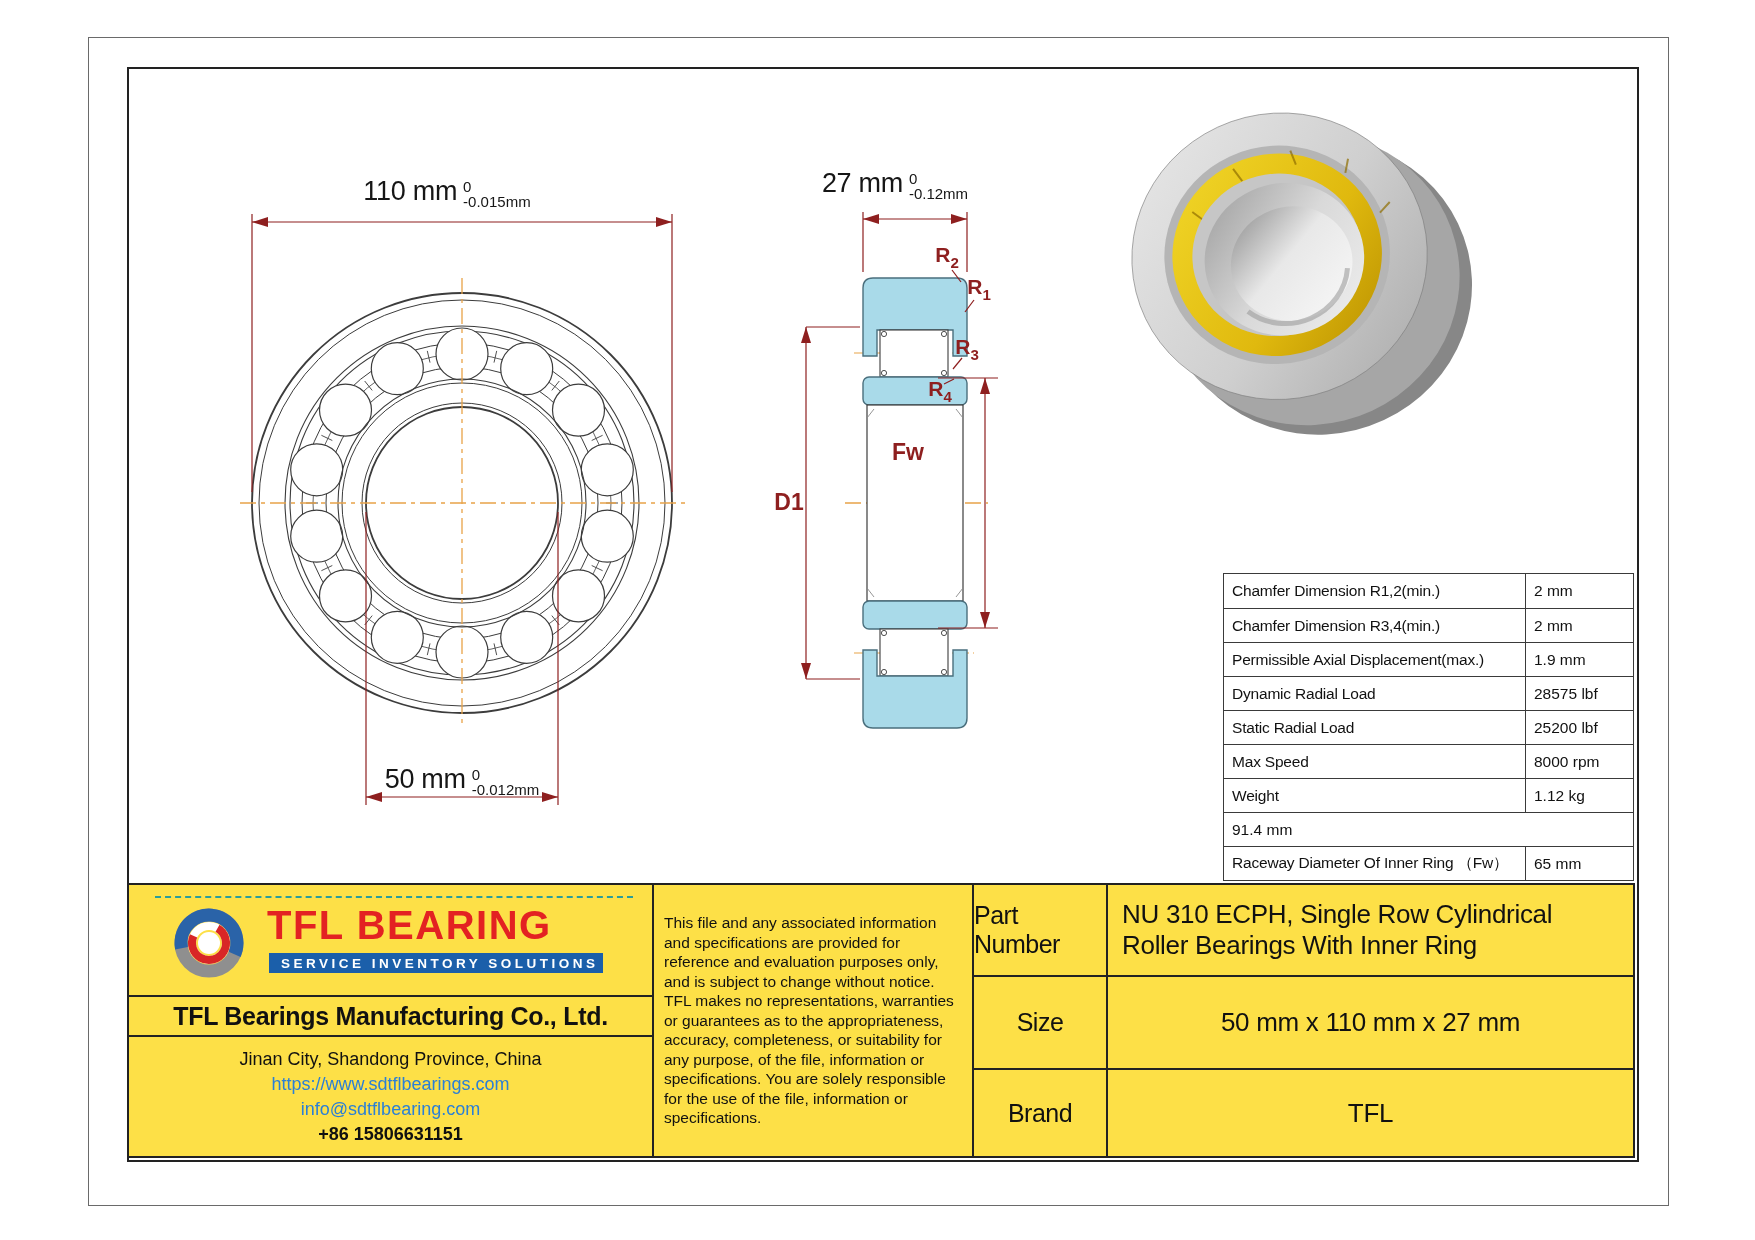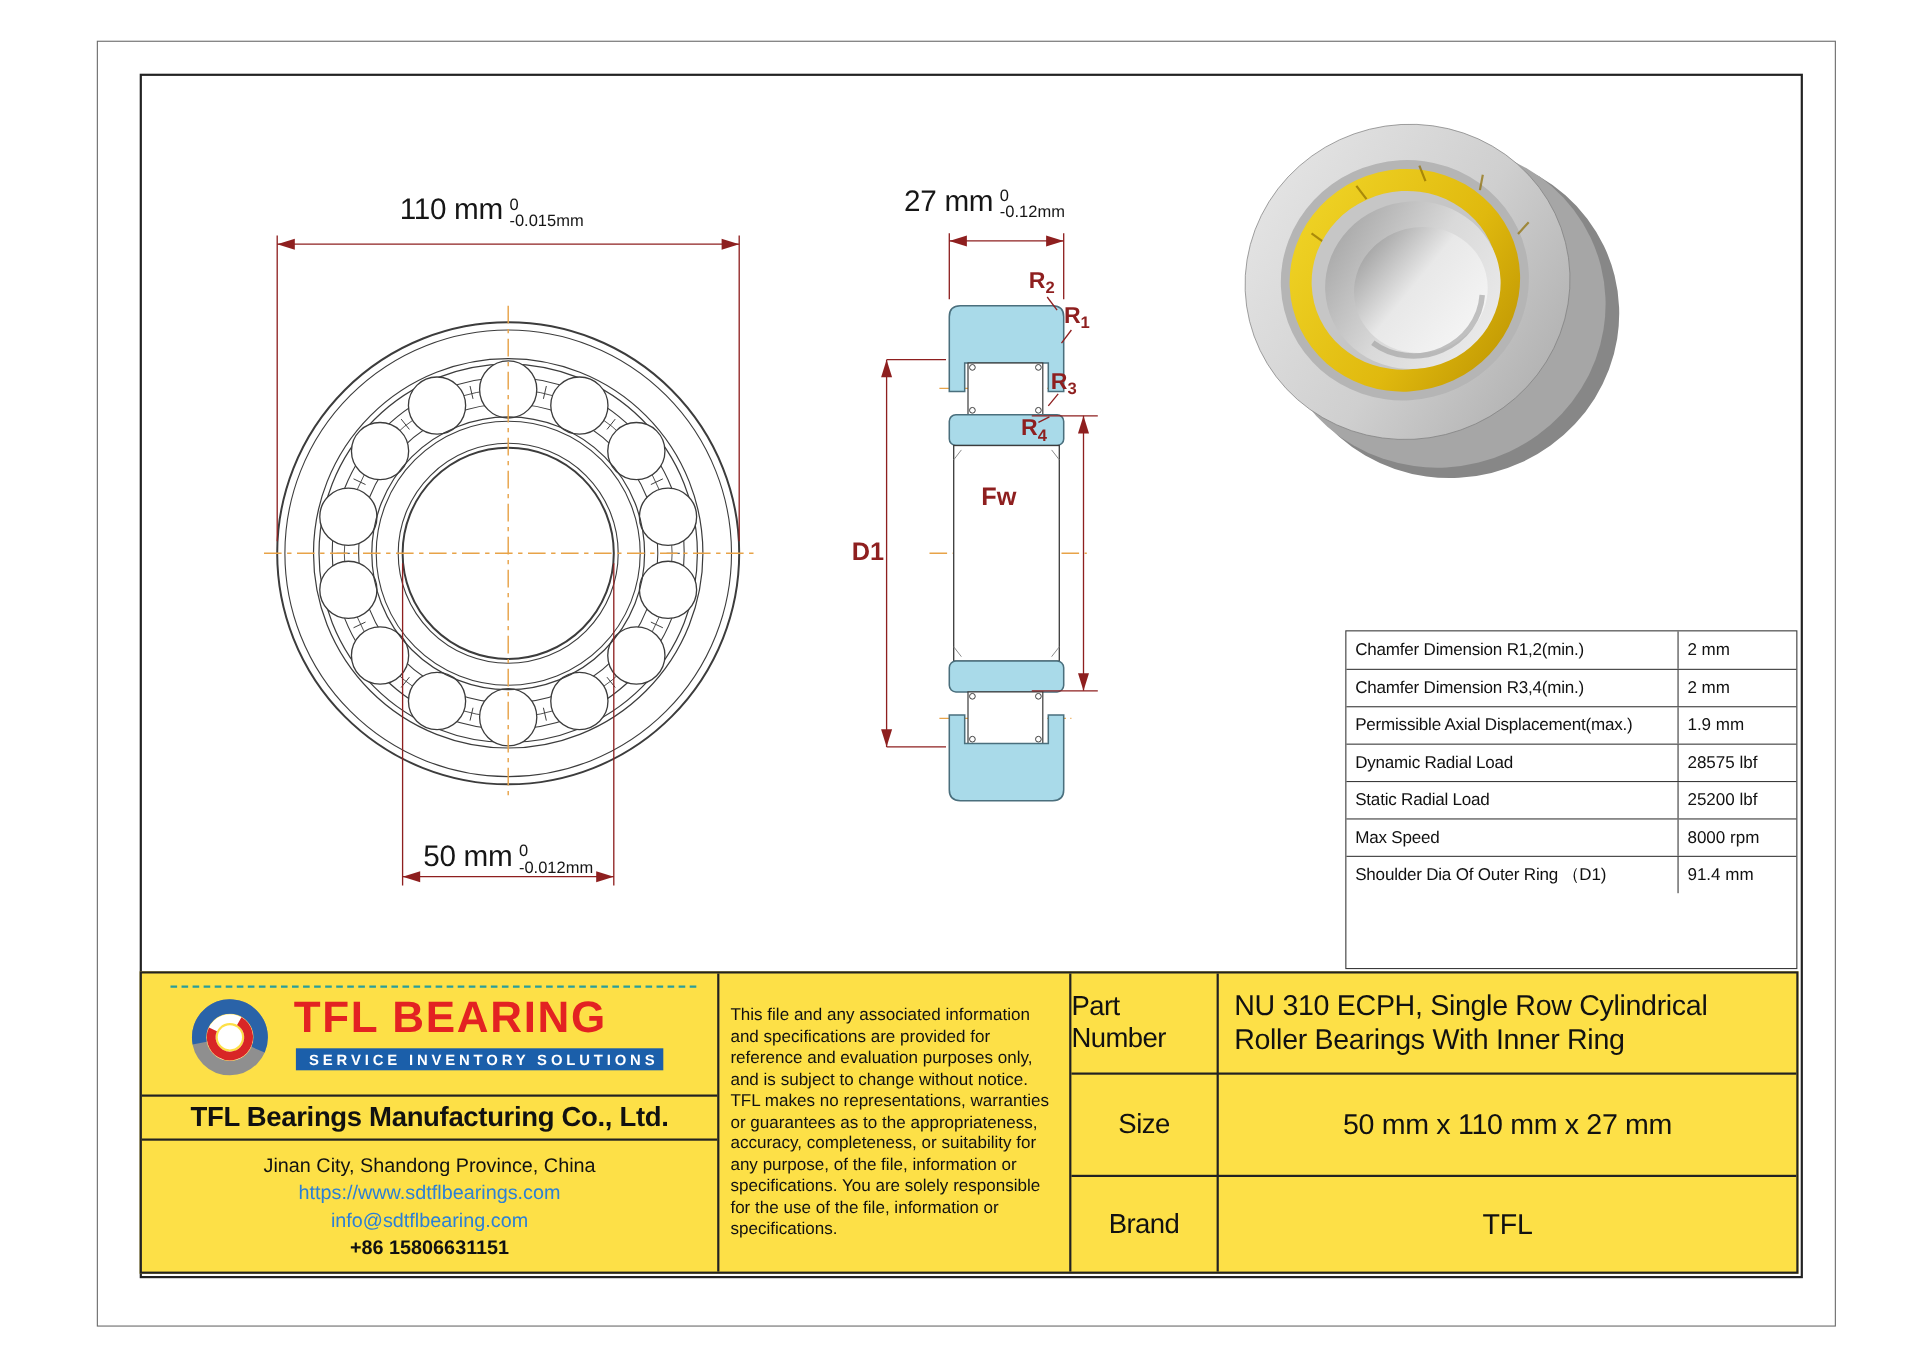--- a/index.html
+++ b/index.html
@@ -246,22 +246,29 @@
     </div>
   <div class="spec-row">
       <div class="spec-label">Static Radial Load</div>
       <div class="spec-value">25200 lbf</div>
     </div>
   <div class="spec-row">
       <div class="spec-label">Max Speed</div>
       <div class="spec-value">8000 rpm</div>
     </div>
   <div class="spec-row">
-      <div class="spec-label">Shoulder Dia Of Outer Ring （D1)</div>
+      <div class="spec-label">Weight</div>
+      <div class="spec-value">1.12 kg</div>
+    </div>
+  <div class="spec-row">
       <div class="spec-value">91.4 mm</div>
+    </div>
+  <div class="spec-row">
+      <div class="spec-label">Raceway Diameter Of Inner Ring （Fw）</div>
+      <div class="spec-value">65 mm</div>
     </div>
 </div>
 
 <div class="abs tblock">
 
   <div class="tb-line" style="left:523px;top:0;width:2px;height:271px;"></div>
   <div class="tb-line" style="left:843px;top:0;width:2px;height:271px;"></div>
   <div class="tb-line" style="left:977px;top:0;width:2px;height:271px;"></div>
   <div class="tb-line" style="left:0;top:110px;width:523px;height:2px;"></div>
   <div class="tb-line" style="left:0;top:150px;width:523px;height:2px;"></div>

